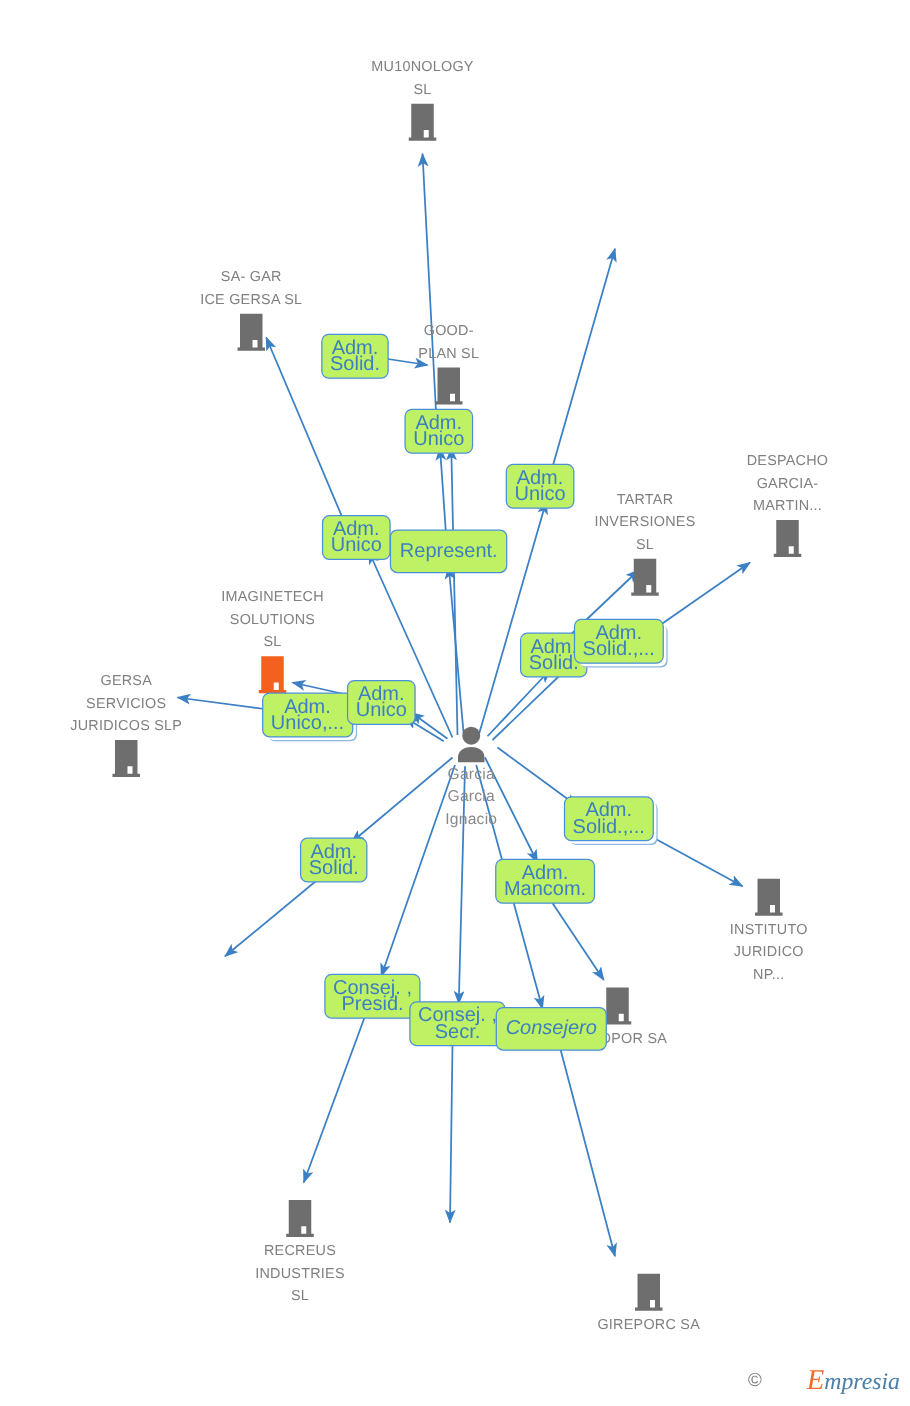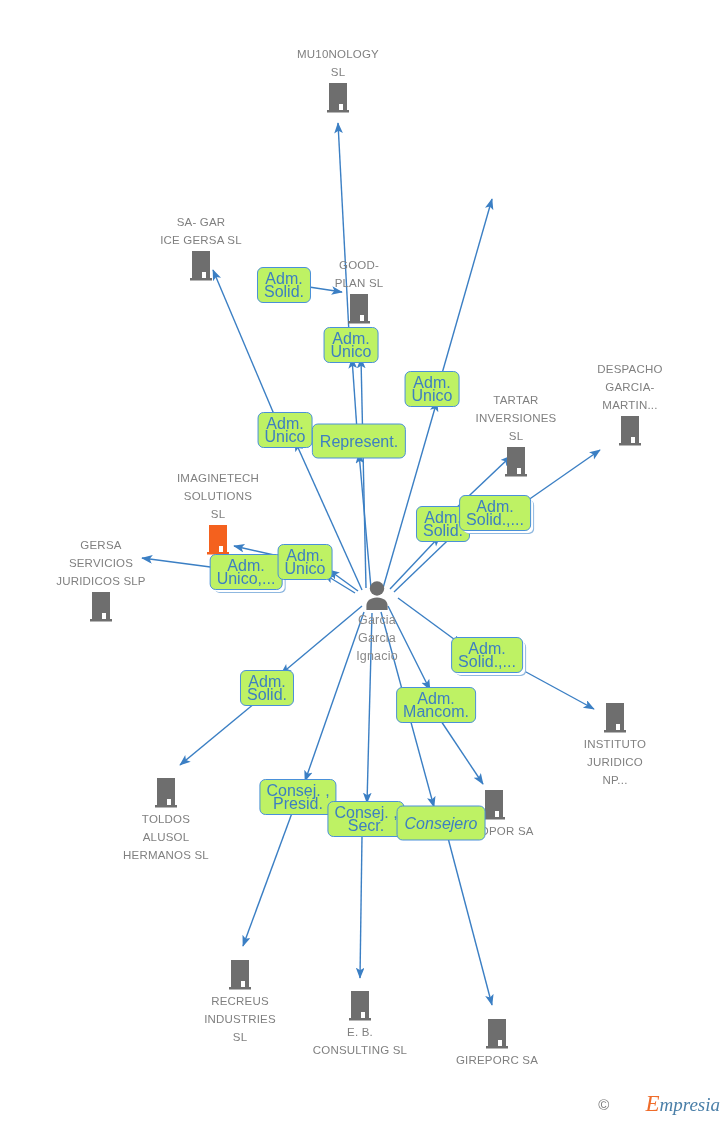--- a/index.html
+++ b/index.html
@@ -172,47 +172,32 @@
 NP...</span>
   </div>
 
   <div class="node" style="left:494px;top:787px;">
     <svg class="ico" width="28" height="34" viewBox="0 0 28 34">
         <path fill="#6e6e6e" d="M5 3h18v27h-4v-6h-4v6H5z M8 7h3v3H8z M13 7h3v3h-3z M18 7h3v3h-3z M8 12h3v3H8z M13 12h3v3h-3z M18 12h3v3h-3z M8 17h3v3H8z M13 17h3v3h-3z M18 17h3v3h-3z M3 30h22v2.5H3z"></path>
       </svg>
     <span class="cap">OLMOPOR SA</span>
   </div>
 
-  <div class="node" style="left:166px;top:775px;">
-    <svg class="ico" width="28" height="34" viewBox="0 0 28 34">
-        <path fill="#6e6e6e" d="M5 3h18v27h-4v-6h-4v6H5z M8 7h3v3H8z M13 7h3v3h-3z M18 7h3v3h-3z M8 12h3v3H8z M13 12h3v3h-3z M18 12h3v3h-3z M8 17h3v3H8z M13 17h3v3h-3z M18 17h3v3h-3z M3 30h22v2.5H3z"></path>
-      </svg>
-    <span class="cap">TOLDOS
-ALUSOL
-HERMANOS  SL</span>
-  </div>
 
   <div class="node" style="left:240px;top:957px;">
     <svg class="ico" width="28" height="34" viewBox="0 0 28 34">
         <path fill="#6e6e6e" d="M5 3h18v27h-4v-6h-4v6H5z M8 7h3v3H8z M13 7h3v3h-3z M18 7h3v3h-3z M8 12h3v3H8z M13 12h3v3h-3z M18 12h3v3h-3z M8 17h3v3H8z M13 17h3v3h-3z M18 17h3v3h-3z M3 30h22v2.5H3z"></path>
       </svg>
     <span class="cap">RECREUS
 INDUSTRIES
 SL</span>
   </div>
 
-  <div class="node" style="left:360px;top:988px;">
-    <svg class="ico" width="28" height="34" viewBox="0 0 28 34">
-        <path fill="#6e6e6e" d="M5 3h18v27h-4v-6h-4v6H5z M8 7h3v3H8z M13 7h3v3h-3z M18 7h3v3h-3z M8 12h3v3H8z M13 12h3v3h-3z M18 12h3v3h-3z M8 17h3v3H8z M13 17h3v3h-3z M18 17h3v3h-3z M3 30h22v2.5H3z"></path>
-      </svg>
-    <span class="cap">E. B.
-CONSULTING SL</span>
-  </div>
-
-  <div class="node" style="left:497px;top:1016px;">
+
+  <div class="node" style="left:519px;top:1016px;">
     <svg class="ico" width="28" height="34" viewBox="0 0 28 34">
         <path fill="#6e6e6e" d="M5 3h18v27h-4v-6h-4v6H5z M8 7h3v3H8z M13 7h3v3h-3z M18 7h3v3h-3z M8 12h3v3H8z M13 12h3v3h-3z M18 12h3v3h-3z M8 17h3v3H8z M13 17h3v3h-3z M18 17h3v3h-3z M3 30h22v2.5H3z"></path>
       </svg>
     <span class="cap">GIREPORC SA</span>
   </div>
 
   <div class="lbl" style="left:284px;top:285px;">Adm.
 Solid.</div>
   <div class="lbl" style="left:351px;top:345px;">Adm.
 Unico</div>

